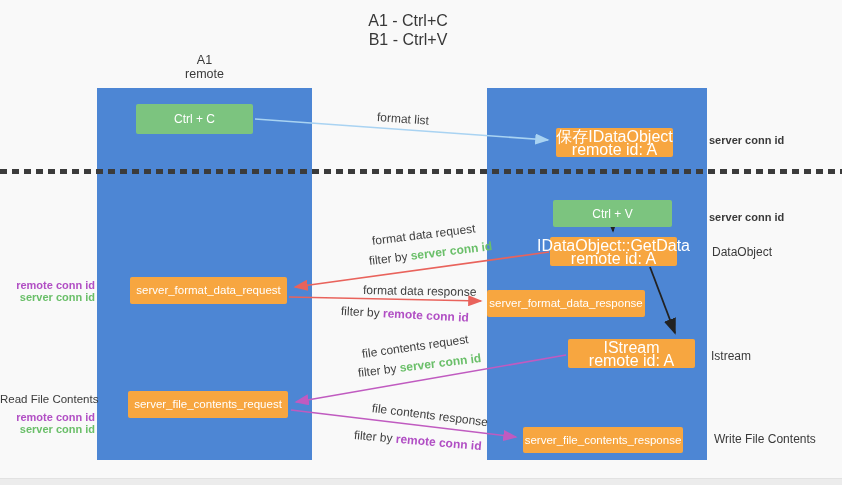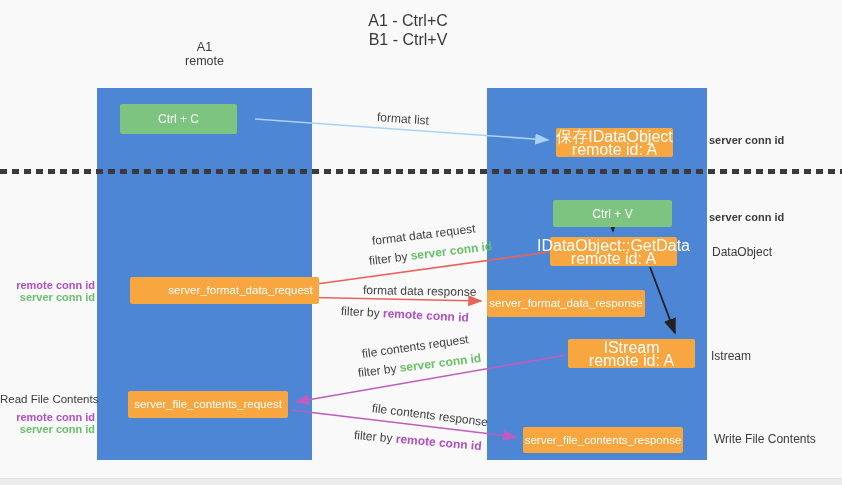--- a/index.html
+++ b/index.html
@@ -28,21 +28,21 @@
 </head>
 <body>
 
 <div id="canvas">
 
   <div id="title">
     <div>A1 - Ctrl+C</div>
     <div>B1 - Ctrl+V</div>
   </div>
 
-  <div class="lane-header" style="left:97px;top:40px;width:215px;">
+  <div class="lane-header" style="left:97px;top:53px;width:215px;">
     <div>A1</div>
     <div>remote</div>
   </div>
 
   <div class="lane" style="left:97px;top:88px;width:215px;height:372px;"></div>
   <div class="lane" style="left:487px;top:88px;width:220px;height:372px;"></div>
 
   <div id="dashline"></div>
 
   <svg width="842" height="485">
@@ -62,21 +62,21 @@
     </defs>
     <line x1="255" y1="119" x2="548" y2="140" stroke="#a9d3f2" stroke-width="1.6" marker-end="url(#mBlue)"></line>
     <line x1="612" y1="209" x2="613" y2="231" stroke="#222" stroke-width="1.8" marker-end="url(#mBlack)"></line>
     <line x1="650" y1="267" x2="675" y2="333" stroke="#222" stroke-width="1.8" marker-end="url(#mBlack)"></line>
     <line x1="549" y1="252" x2="295" y2="287" stroke="#e9635c" stroke-width="1.6" marker-end="url(#mRed)"></line>
     <line x1="289" y1="297" x2="481" y2="301" stroke="#e9635c" stroke-width="1.6" marker-end="url(#mRed)"></line>
     <line x1="566" y1="355" x2="296" y2="402" stroke="#c05bc0" stroke-width="1.6" marker-end="url(#mMag)"></line>
     <line x1="291" y1="410" x2="516" y2="437" stroke="#c05bc0" stroke-width="1.6" marker-end="url(#mMag)"></line>
   </svg>
 
-  <div class="node node-green" style="left:120px;top:104px;width:117px;height:30px;">
+  <div class="node node-green" style="left:136px;top:104px;width:117px;height:30px;">
     <div>Ctrl + C</div>
   </div>
 
   <div class="node node-orange" style="left:556px;top:128px;width:117px;height:29px;">
     <div>保存IDataObject</div>
     <div>remote id: A</div>
   </div>
 
   <div class="node node-green" style="left:553px;top:180px;width:119px;height:27px;margin-top:20px;">
     <div>Ctrl + V</div>
@@ -85,21 +85,21 @@
   <div class="node node-orange" style="left:550px;top:237px;width:127px;height:29px;">
     <div>IDataObject::GetData</div>
     <div>remote id: A</div>
   </div>
 
   <div class="node node-orange" style="left:568px;top:339px;width:127px;height:29px;">
     <div>IStream</div>
     <div>remote id: A</div>
   </div>
 
-  <div class="node node-orange single" style="left:130px;top:277px;width:157px;height:27px;padding-left:32px;">
+  <div class="node node-orange single" style="left:130px;top:277px;width:157px;height:27px;">
     <div>server_format_data_request</div>
   </div>
 
   <div class="node node-orange single" style="left:487px;top:290px;width:158px;height:27px;">
     <div>server_format_data_response</div>
   </div>
 
   <div class="node node-orange single" style="left:128px;top:391px;width:160px;height:27px;">
     <div>server_file_contents_request</div>
   </div>

